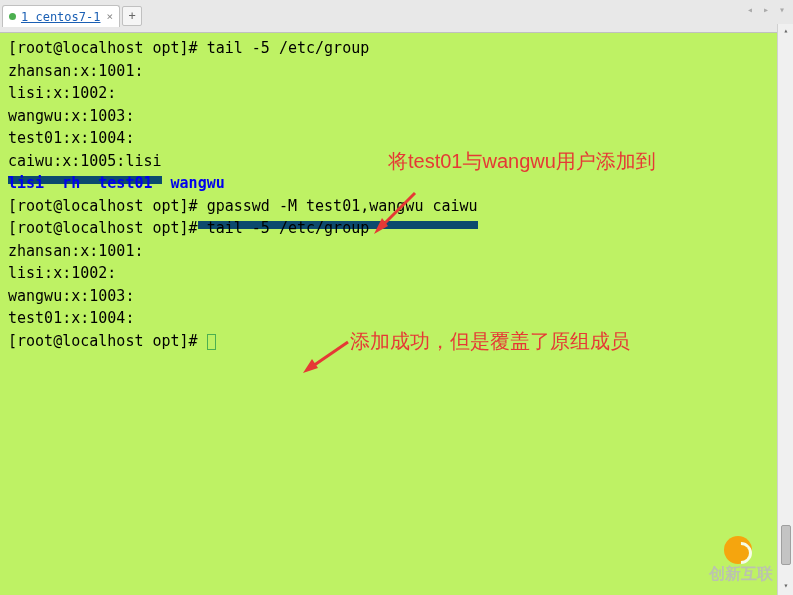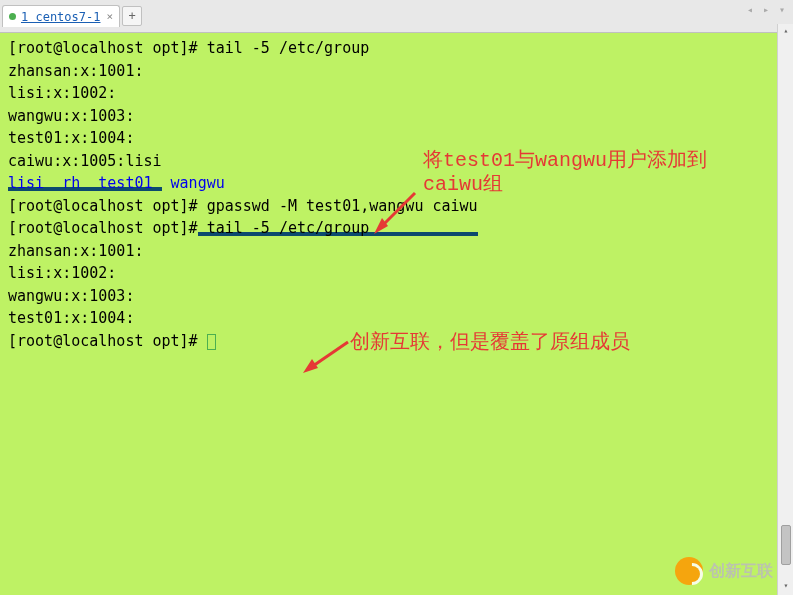--- a/index.html
+++ b/index.html
@@ -81,25 +81,25 @@
       padding: 4px 8px;
       line-height: 22.5px;
       position: relative;
       height: calc(595px - 24px);
     }
     .terminal-line {
       white-space: pre;
     }
     .blue-text {
       color: #0000ee;
-      font-weight: normal;
+      font-weight: bold;
     }
     .underline-red {
-      border-bottom: 4px solid #0c4a6e;
-      padding-bottom: 17px;
+      border-bottom: 8px solid #0c4a6e;
+      padding-bottom: 6px;
     }
     .cursor-box {
       display: inline-block;
       width: 9px;
       height: 16px;
       border: 1px solid #4caf50;
       vertical-align: text-bottom;
     }
     .annotation {
       position: absolute;
@@ -141,20 +141,21 @@
       text-align: center;
       color: #666;
     }
     .watermark {
       position: absolute;
       right: 20px;
       bottom: 10px;
       display: flex;
       align-items: center;
       opacity: 0.85;
+      flex-direction: column;
     }
     .watermark-icon {
       width: 28px;
       height: 28px;
       background: #ff9800;
       border-radius: 50%;
       position: relative;
       margin-right: 6px;
     }
     .watermark-icon::before {
@@ -201,30 +202,29 @@
   <div class="terminal-line"><span class="underline-red">caiwu:x:1005:lisi</span></div>
   <div class="terminal-line blue-text">lisi  rh  test01  wangwu</div>
   <div class="terminal-line"><span>[root@localhost opt]#</span><span class="underline-red"> gpasswd -M test01,wangwu caiwu</span></div>
   <div class="terminal-line">[root@localhost opt]# tail -5 /etc/group</div>
   <div class="terminal-line">zhansan:x:1001:</div>
   <div class="terminal-line">lisi:x:1002:</div>
   <div class="terminal-line">wangwu:x:1003:</div>
   <div class="terminal-line">test01:x:1004:</div>
   <div class="terminal-line"><span>[root@localhost opt]# </span><span class="cursor-box"></span></div>
 
-  <div class="annotation" style="top:116px; left:423px;font-family:Liberation Mono, monospace;">
+  <div class="annotation" style="top:116px; left:388px;">
     <div>将test01与wangwu用户添加到</div>
-    <div>caiwu组</div>
   </div>
   <svg class="arrow" style="top:155px; left:370px;" width="50" height="50">
     <line x1="45" y1="5" x2="10" y2="40" stroke="#e53935" stroke-width="3"></line>
     <polygon points="4,46 18,38 12,30" fill="#e53935"></polygon>
   </svg>
 
-  <div class="annotation" style="top:296px; left:350px;">创新互联，但是覆盖了原组成员</div>
+  <div class="annotation" style="top:296px; left:350px;">添加成功，但是覆盖了原组成员</div>
   <svg class="arrow" style="top:305px; left:298px;" width="55" height="40">
     <line x1="50" y1="4" x2="12" y2="30" stroke="#e53935" stroke-width="3"></line>
     <polygon points="5,35 20,30 14,21" fill="#e53935"></polygon>
   </svg>
 </div>
 
 <div class="scrollbar">
   <div class="scrollbar-btn" style="top:2px;">▴</div>
   <div class="scrollbar-thumb"></div>
   <div class="scrollbar-btn" style="bottom:2px;">▾</div>

